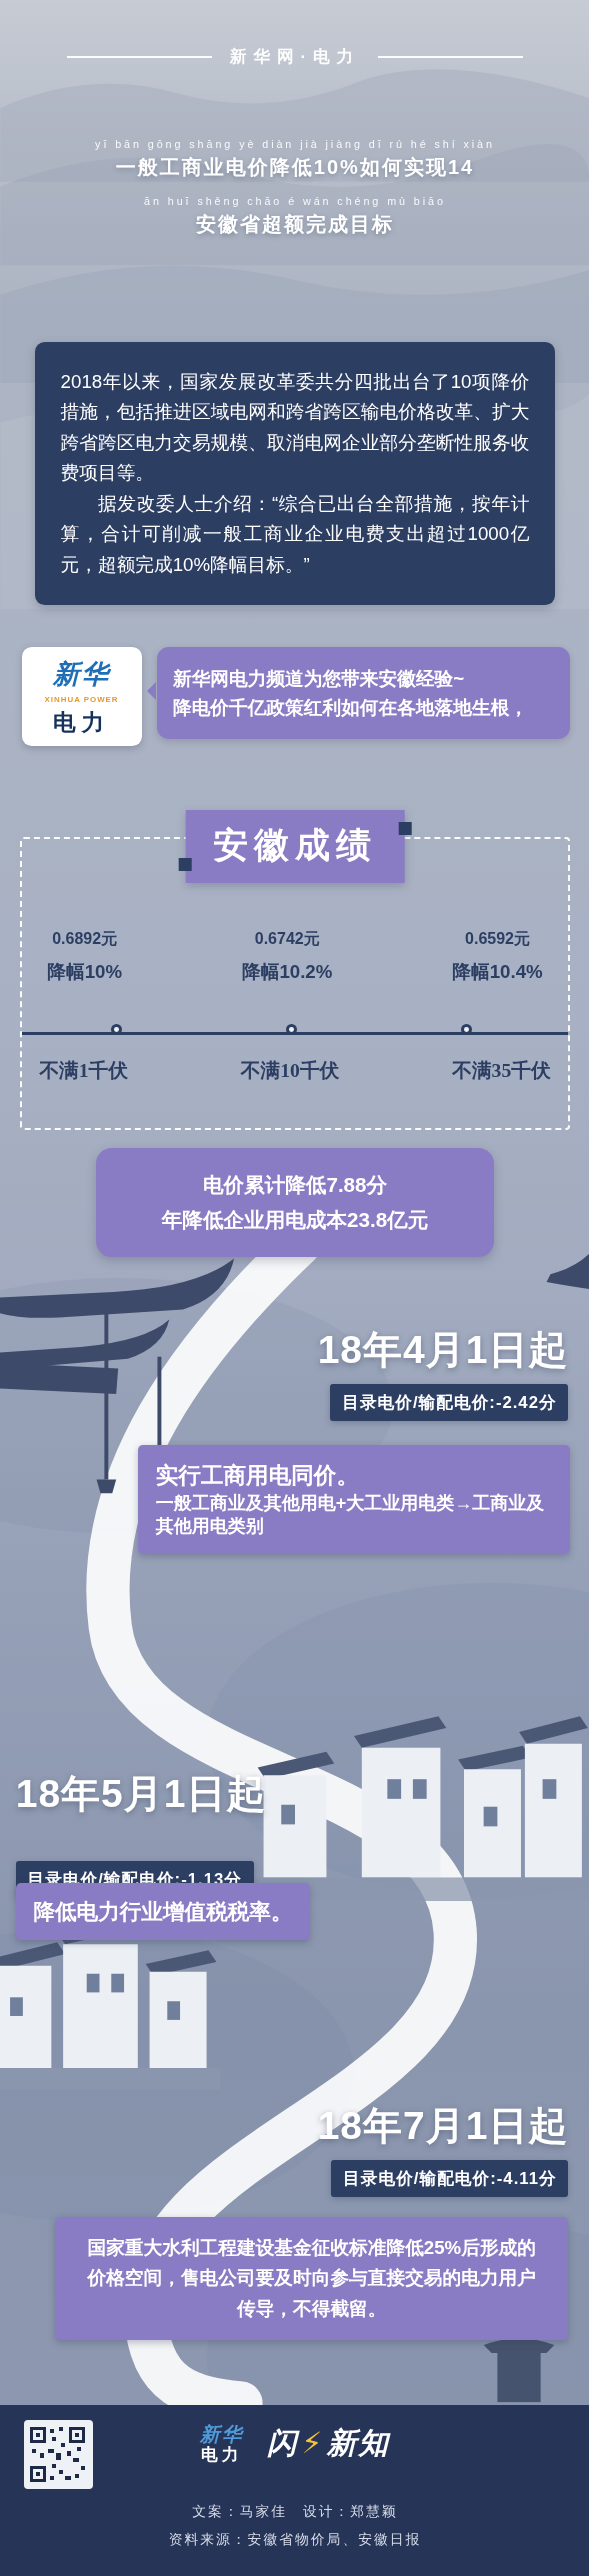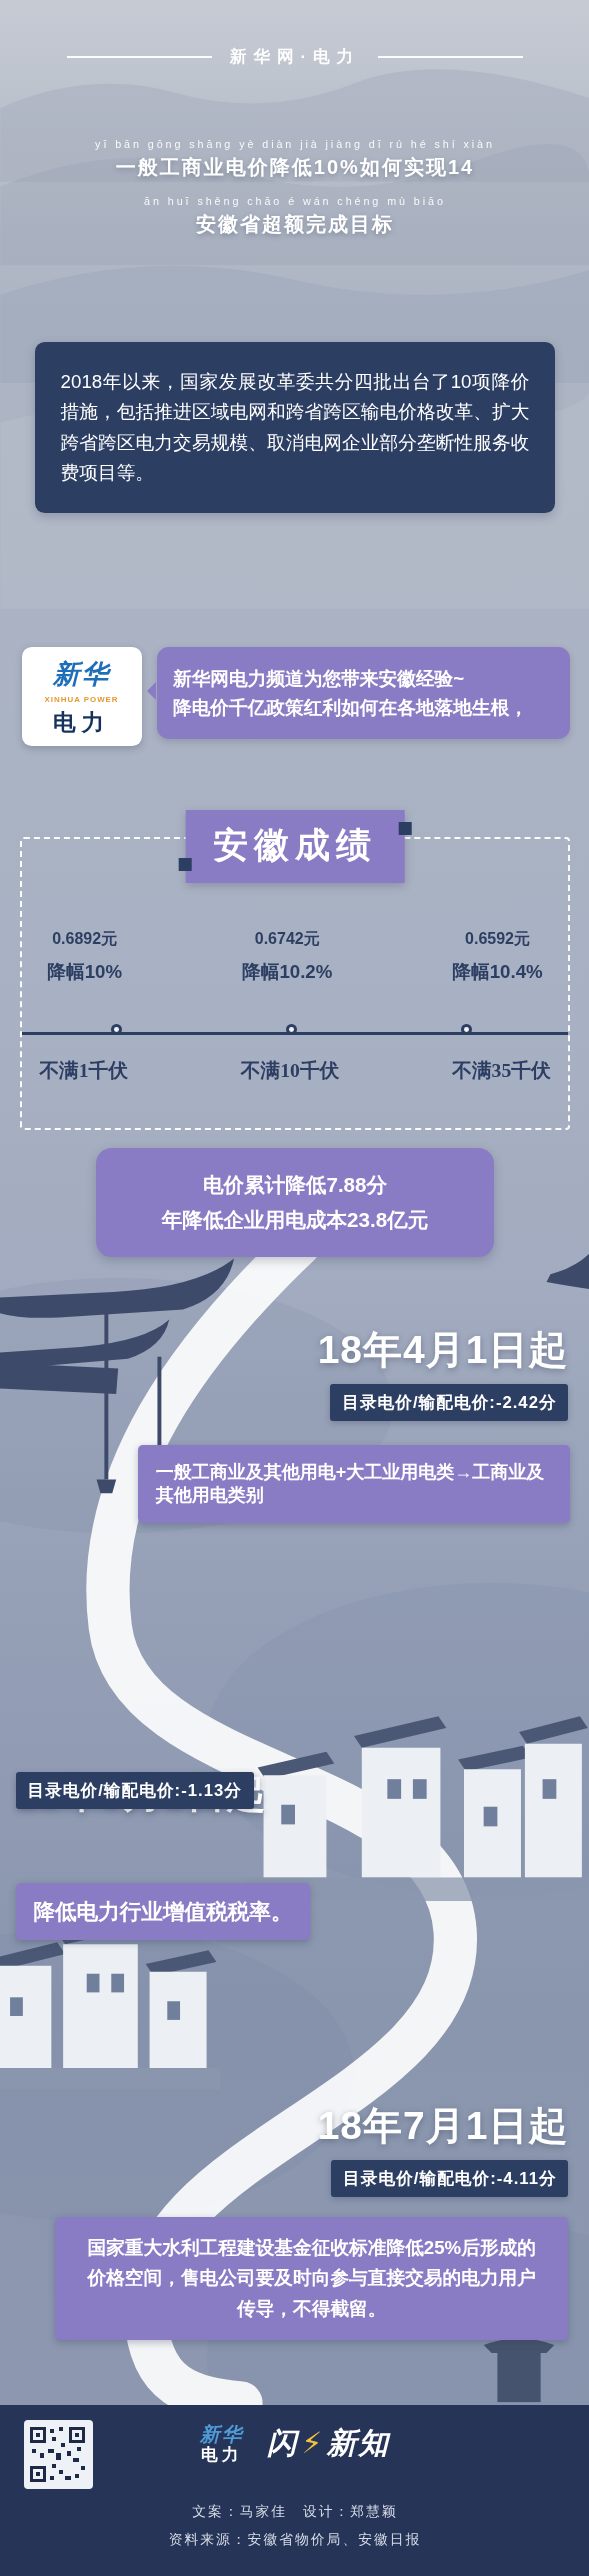--- a/index.html
+++ b/index.html
@@ -58,21 +58,21 @@
   .ms-badge { position:absolute; background:#2d3e63; color:#fff; font-size:16.7px; font-weight:bold; padding:6.9px 11.8px; border-radius:2.9px; letter-spacing:1px; box-shadow:0 2px 5.9px rgba(50,60,85,.3); }
   .ms-note { position:absolute; background:#8a7cc4; color:#fff; border-radius:4.9px; box-shadow:0 2.9px 7.9px rgba(50,60,85,.3); }
 
   .ms1-date  { top:1323px; right:21.6px; }
   .ms1-badge { top:1384px; right:21.6px; }
   .ms1-note  { top:1445px; left:138px; right:19.7px; padding:14.7px 17.7px; }
   .note-title  { font-size:22.6px; font-weight:bold; }
   .note-detail { font-size:18px; line-height:23.6px; margin-top:1px; font-weight:bold; }
 
   .ms2-date  { top:1767px; left:15.7px; }
-  .ms2-badge { top:1772px; left:15.7px; }
+  .ms2-badge { top:1861px; left:15.7px; }
   .ms2-note  { top:1883px; left:15.7px; padding:13.8px 17.7px; font-size:21.6px; font-weight:bold; white-space:nowrap; }
 
   .ms3-date  { top:2099px; right:21.6px; }
   .ms3-badge { top:2160px; right:21.6px; }
   .ms3-note  { top:2217px; left:55px; right:21.6px; padding:15.7px 25.6px; font-size:18.7px; line-height:30.5px; font-weight:bold; text-align:center; }
 
   
   .footer { position:absolute; left:0; right:0; top:2405px; bottom:0; background:#263457; z-index:4; }
   .qr { position:absolute; left:23.6px; top:14.7px; width:69px; height:69px; background:#eef1f6; border-radius:3.9px; padding:4.9px; }
   .footer-brand-row { position:absolute; top:17.7px; left:0; right:0; display:flex; align-items:center; justify-content:center; gap:23.6px; }
@@ -177,20 +177,21 @@
 
   <div class="title-block">
     <div class="pinyin">yī bān gōng shāng yè diàn jià jiàng dī rú hé shí xiàn</div>
     <div class="title-line">一般工商业电价降低10%如何实现14</div>
     <div class="pinyin">ān huī shěng chāo é wán chéng mù biāo</div>
     <div class="title-line">安徽省超额完成目标</div>
   </div>
 
   <div class="quote-box">
     <p>2018年以来，国家发展改革委共分四批出台了10项降价措施，包括推进区域电网和跨省跨区输电价格改革、扩大跨省跨区电力交易规模、取消电网企业部分垄断性服务收费项目等。</p>
+    <p class="quote-para2">据发改委人士介绍：“综合已出台全部措施，按年计算，合计可削减一般工商业企业电费支出超过1000亿元，超额完成10%降幅目标。”</p>
   </div>
 
   <div class="intro-row">
     <div class="logo-card">
       <div class="logo-top">新华</div>
       <div class="logo-sub">XINHUA POWER</div>
       <div class="logo-bottom">电力</div>
     </div>
     <div class="speech-bubble">
       <div>新华网电力频道为您带来安徽经验~</div>
@@ -228,20 +229,21 @@
   </div>
 
   <div class="summary-box">
     <div>电价累计降低7.88分</div>
     <div>年降低企业用电成本23.8亿元</div>
   </div>
 
   <div class="ms-date ms1-date">18年4月1日起</div>
   <div class="ms-badge ms1-badge">目录电价/输配电价:-2.42分</div>
   <div class="ms-note ms1-note">
+    <div class="note-title">实行工商用电同价。</div>
     <div class="note-detail">一般工商业及其他用电+大工业用电类→工商业及其他用电类别</div>
   </div>
 
   <div class="ms-date ms2-date">18年5月1日起</div>
   <div class="ms-badge ms2-badge">目录电价/输配电价:-1.13分</div>
   <div class="ms-note ms2-note">降低电力行业增值税税率。</div>
 
   <div class="ms-date ms3-date">18年7月1日起</div>
   <div class="ms-badge ms3-badge">目录电价/输配电价:-4.11分</div>
   <div class="ms-note ms3-note">国家重大水利工程建设基金征收标准降低25%后形成的价格空间，售电公司要及时向参与直接交易的电力用户传导，不得截留。</div>

